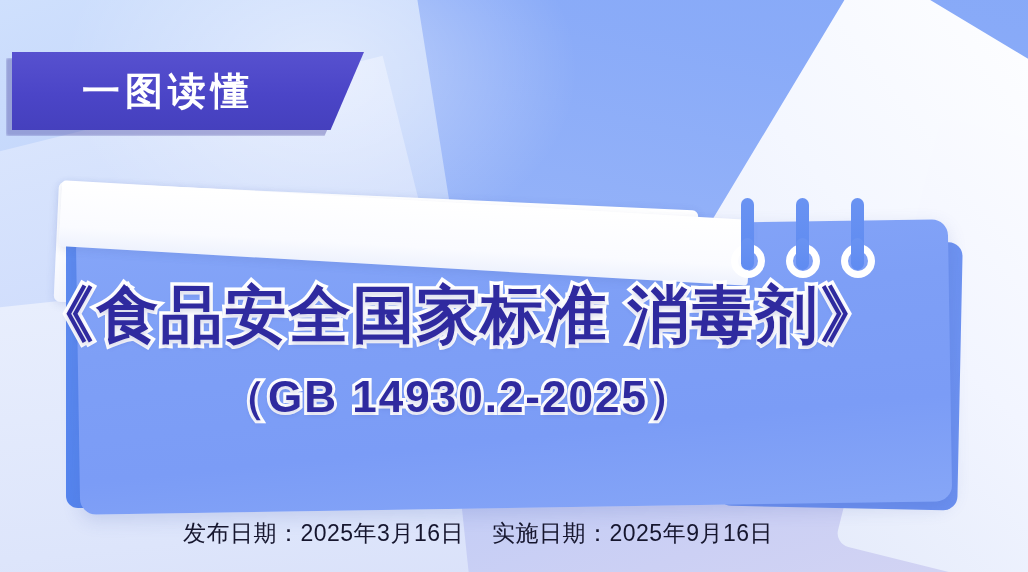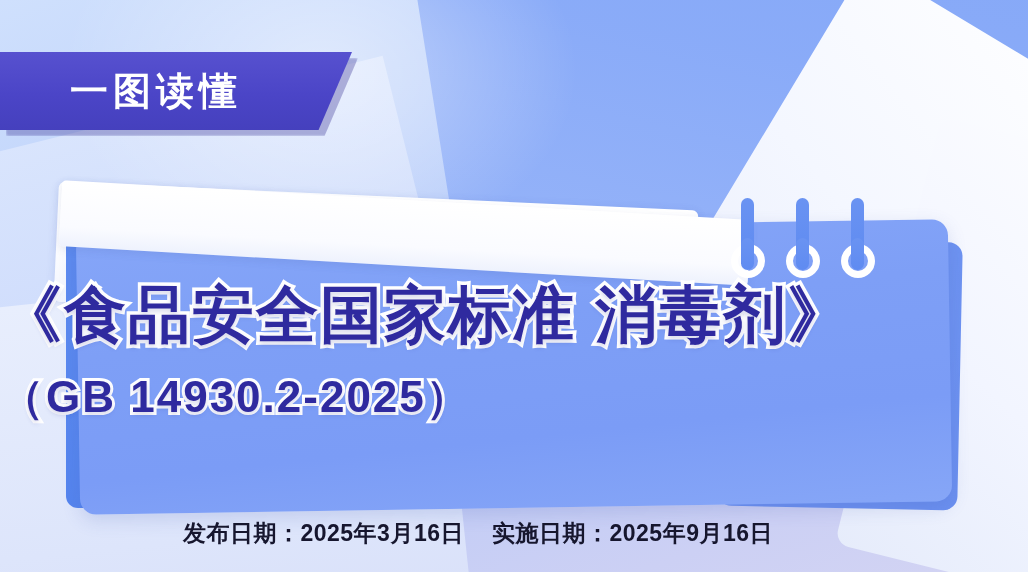--- a/index.html
+++ b/index.html
@@ -60,21 +60,21 @@
     transform:rotate(-14deg);
     opacity:.9;
   }
   .bg-glow{
     left:60px; top:-120px;
     width:520px; height:380px;
     background:radial-gradient(ellipse at center,rgba(255,255,255,.45) 0%,rgba(255,255,255,0) 70%);
   }
 
   
-  .ribbon-wrap{ position:absolute; left:0; top:52px; }
+  .ribbon-wrap{ position:absolute; left:0; top:52px;padding-left:12px; }
   .ribbon-shadow{
     position:absolute; left:6px; top:6px;
     width:352px; height:78px;
     background:#3b3496; opacity:.35;
     clip-path:polygon(0 0, 100% 0, 90.5% 100%, 0 100%);
     border-radius:2px;
     filter:blur(1px);
   }
   .ribbon{
     position:relative;
@@ -163,20 +163,21 @@
     width:13px; height:32px;
     background:linear-gradient(180deg,#6a93f2 0%,#5f8bf1 100%);
     border-radius:7px;
   }
 
   
   .headline-block{
     position:absolute;
     left:0; top:280px;
     width:916px;
+    text-align:center;
     pointer-events:none;
   }
   .headline{
     font-size:62px;
     font-weight:700;
     color:#2f2a9f;
     letter-spacing:2px;
     line-height:1.12;
     white-space:nowrap;
     -webkit-text-stroke:7px #ffffff;
@@ -197,21 +198,21 @@
   }
 
   
   .dates{
     position:absolute;
     left:0; top:518px;
     width:908px;
     text-align:center;
     color:#16162e;
     font-size:23px;
-    font-weight:700;
+    font-weight:400;
     letter-spacing:.5px;
     white-space:nowrap;
     padding-left:48px;
   }
   .dates .gap{ display:inline-block; width:28px; }
 </style>
 </head>
 <body>
 
 <div id="poster">

